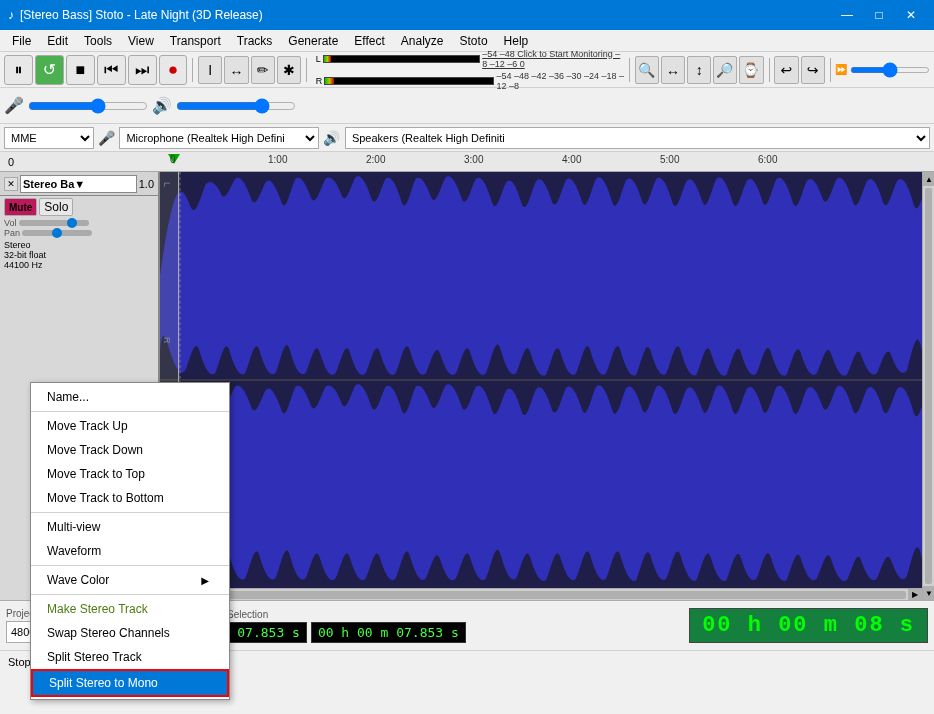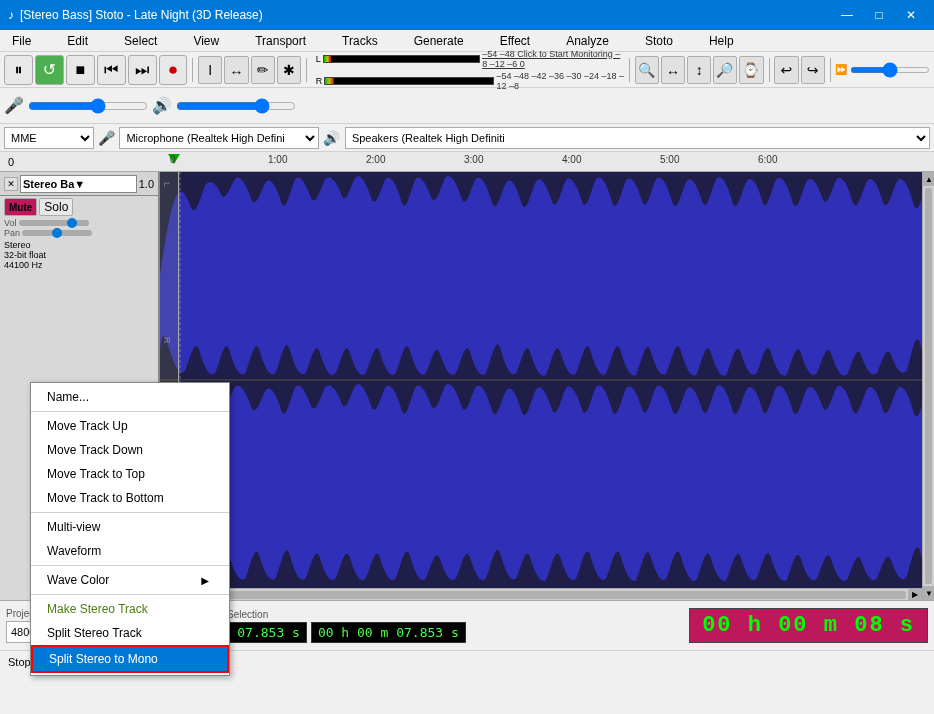--- a/index.html
+++ b/index.html
@@ -29,21 +29,20 @@
     }
 
     
     .menu-bar {
       background: #f0f0f0;
       display: flex;
       align-items: center;
       height: 22px;
       border-bottom: 1px solid #d0d0d0;
       padding: 0 4px;
-      gap: 20px;
     }
     .menu-item {
       padding: 2px 8px;
       cursor: pointer;
       font-size: 12px;
       white-space: nowrap;
     }
 
     
     .toolbar-row {
@@ -199,21 +198,21 @@
       gap: 2px;
     }
     .bottom-label { font-size: 10px; color: #555; }
     .bottom-select {
       height: 22px;
       font-size: 11px;
       border: 1px solid #aaa;
       background: white;
     }
     .time-display {
-      background: #be185d;
+      background: #15803d;
       color: #0f0;
       font-family: 'Courier New', monospace;
       font-size: 22px;
       font-weight: bold;
       padding: 4px 12px;
       letter-spacing: 2px;
       border: 1px solid #444;
       min-width: 200px;
       text-align: center;
     }
@@ -280,21 +279,21 @@
   <div class="title-bar-controls">
     <button class="title-bar-btn">—</button>
     <button class="title-bar-btn">□</button>
     <button class="title-bar-btn close">✕</button>
   </div>
 </div>
 
 <div class="menu-bar">
   <div class="menu-item">File</div>
   <div class="menu-item">Edit</div>
-  <div class="menu-item">Select</div>
+  <div class="menu-item">Tools</div>
   <div class="menu-item">View</div>
   <div class="menu-item">Transport</div>
   <div class="menu-item">Tracks</div>
   <div class="menu-item">Generate</div>
   <div class="menu-item">Effect</div>
   <div class="menu-item">Analyze</div>
   <div class="menu-item">Stoto</div>
   <div class="menu-item">Help</div>
 </div>
 
@@ -575,20 +574,23 @@
     <div class="context-menu-separator"></div>
     <div class="context-menu-item" style="justify-content:space-between;">
       <span>Wave Color</span>
       <span class="submenu-arrow">▶</span>
     </div>
     <div class="context-menu-separator"></div>
     <div class="context-menu-item disabled">
       <span>Make Stereo Track</span>
     </div>
     <div class="context-menu-item">
+      <span>Swap Stereo Channels</span>
+    </div>
+    <div class="context-menu-item">
       <span>Split Stereo Track</span>
     </div>
     <div class="context-menu-item highlighted">
       <span>Split Stereo to Mono</span>
     </div>
 
   </div>
 </div>
 
 <div class="bottom-toolbar">

